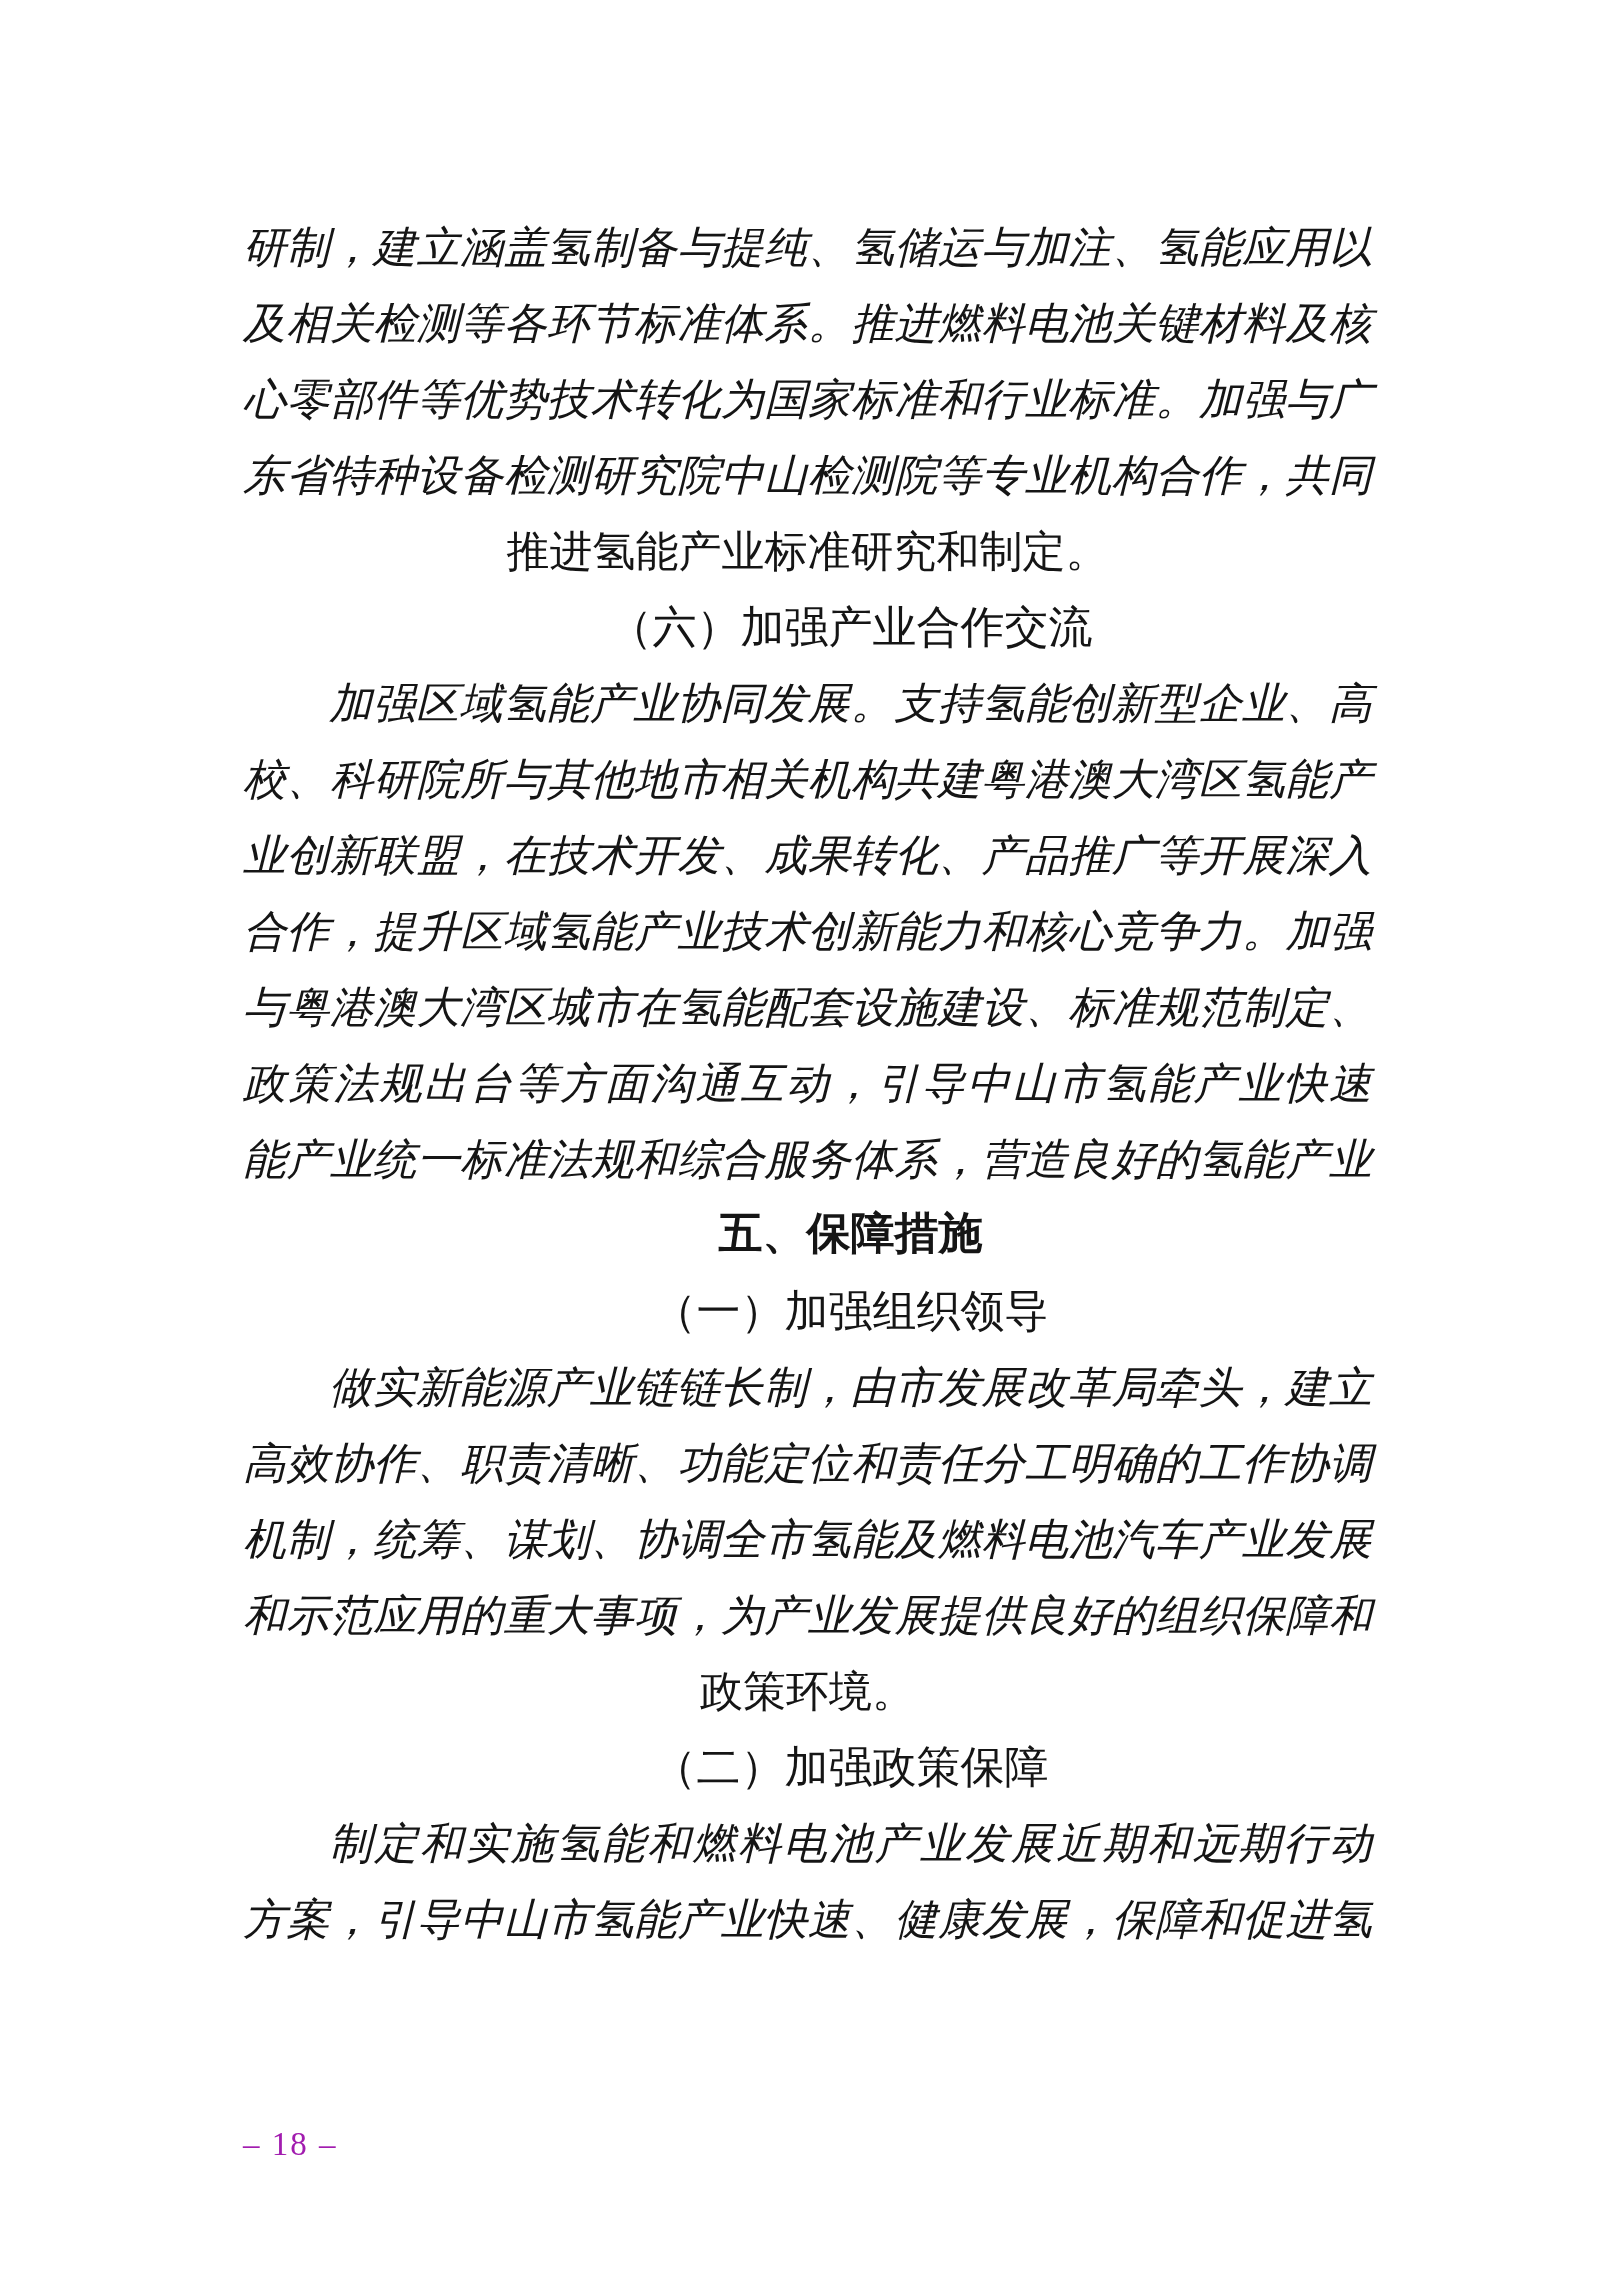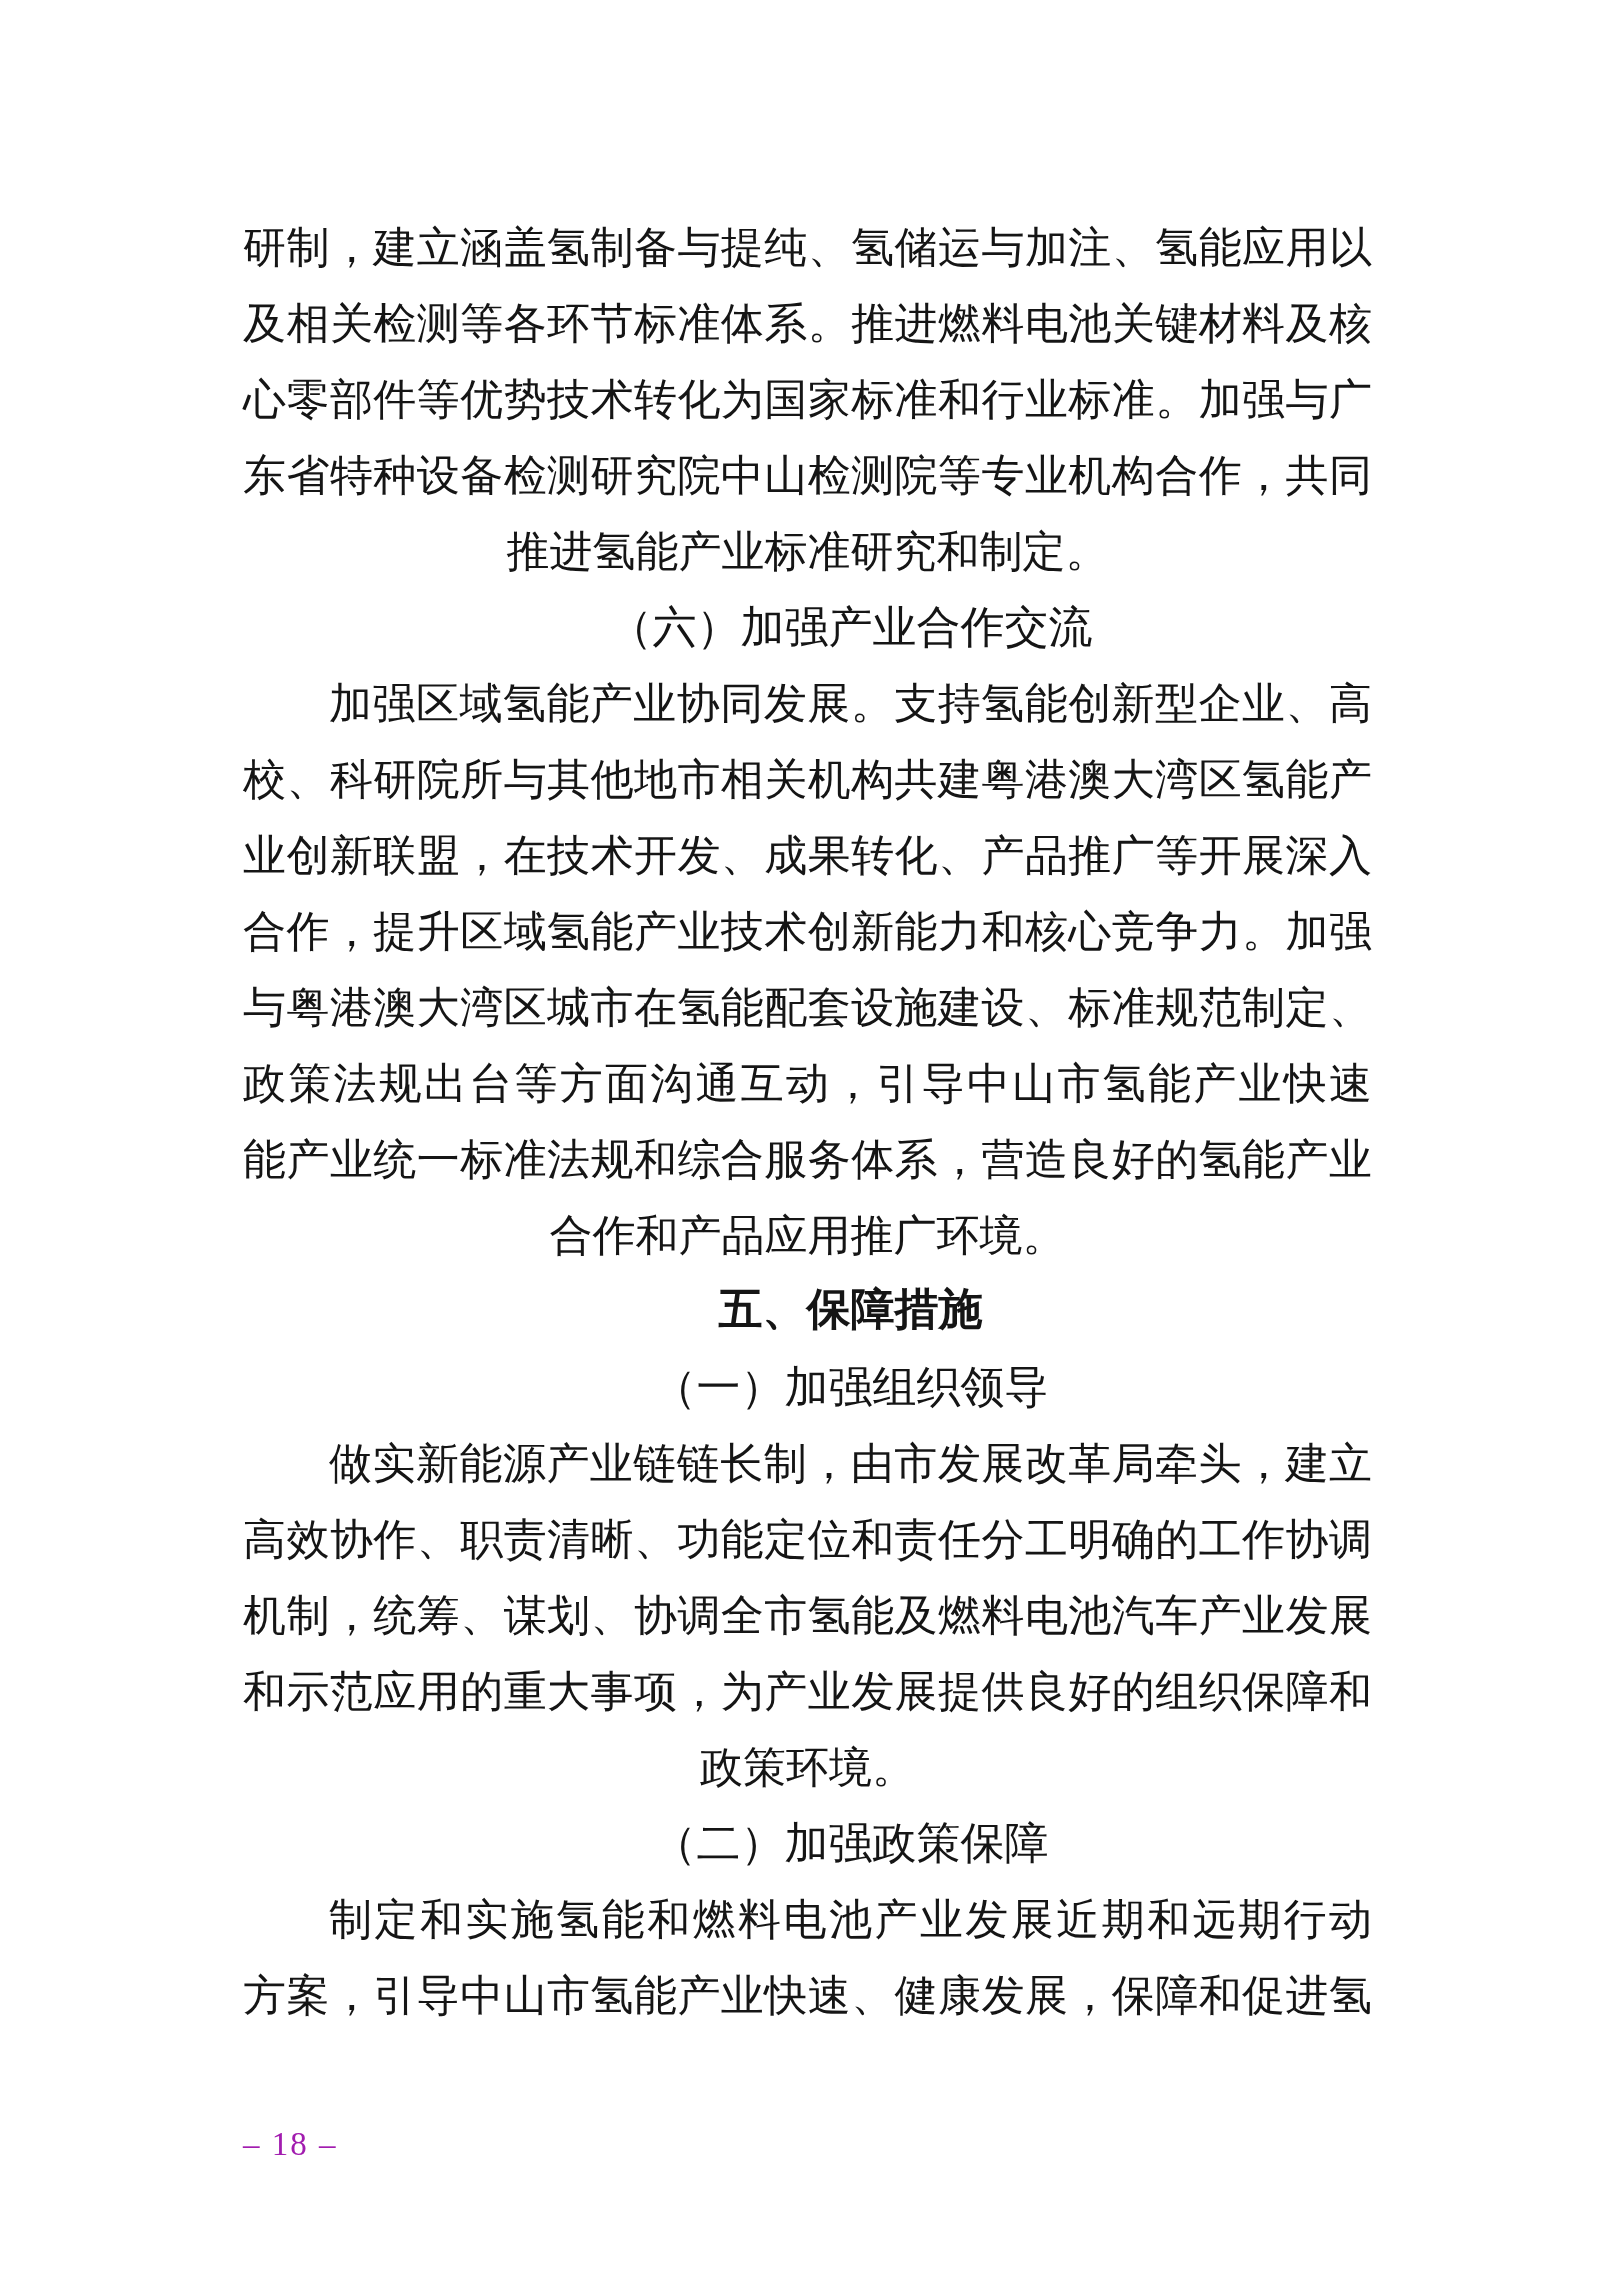--- a/index.html
+++ b/index.html
@@ -27,20 +27,21 @@
     line-height: 76px;
     font-size: 43px;
     white-space: nowrap;
     text-align: center;
     letter-spacing: 0;
   }
   .line.just {
     text-align: justify;
     text-align-last: justify;
     text-justify: inter-character;
+    font-style: italic;
   }
   .line.indent {
     box-sizing: border-box;
     padding-left: 86px;
   }
   .line.kai-heading {
     font-weight: 500;
     font-size: 44px;
   }
   .line.hei-heading {
@@ -71,21 +72,20 @@
       <div class="line body just">东省特种设备检测研究院中山检测院等专业机构合作，共同</div>
       <div class="line body">推进氢能产业标准研究和制定。</div>
       <div class="line kai-heading indent">（六）加强产业合作交流</div>
       <div class="line body indent just">加强区域氢能产业协同发展。支持氢能创新型企业、高</div>
       <div class="line body just">校、科研院所与其他地市相关机构共建粤港澳大湾区氢能产</div>
       <div class="line body just">业创新联盟，在技术开发、成果转化、产品推广等开展深入</div>
       <div class="line body just">合作，提升区域氢能产业技术创新能力和核心竞争力。加强</div>
       <div class="line body just">与粤港澳大湾区城市在氢能配套设施建设、标准规范制定、</div>
       <div class="line body just">政策法规出台等方面沟通互动，引导中山市氢能产业快速</div>
       <div class="line body just">能产业统一标准法规和综合服务体系，营造良好的氢能产业</div>
-      <div class="line body">合作和产品应用推广环境。</div>
       <div class="line hei-heading indent">五、保障措施</div>
       <div class="line kai-heading indent">（一）加强组织领导</div>
       <div class="line body indent just">做实新能源产业链链长制，由市发展改革局牵头，建立</div>
       <div class="line body just">高效协作、职责清晰、功能定位和责任分工明确的工作协调</div>
       <div class="line body just">机制，统筹、谋划、协调全市氢能及燃料电池汽车产业发展</div>
       <div class="line body just">和示范应用的重大事项，为产业发展提供良好的组织保障和</div>
       <div class="line body">政策环境。</div>
       <div class="line kai-heading indent">（二）加强政策保障</div>
       <div class="line body indent just">制定和实施氢能和燃料电池产业发展近期和远期行动</div>
       <div class="line body just">方案，引导中山市氢能产业快速、健康发展，保障和促进氢</div>

